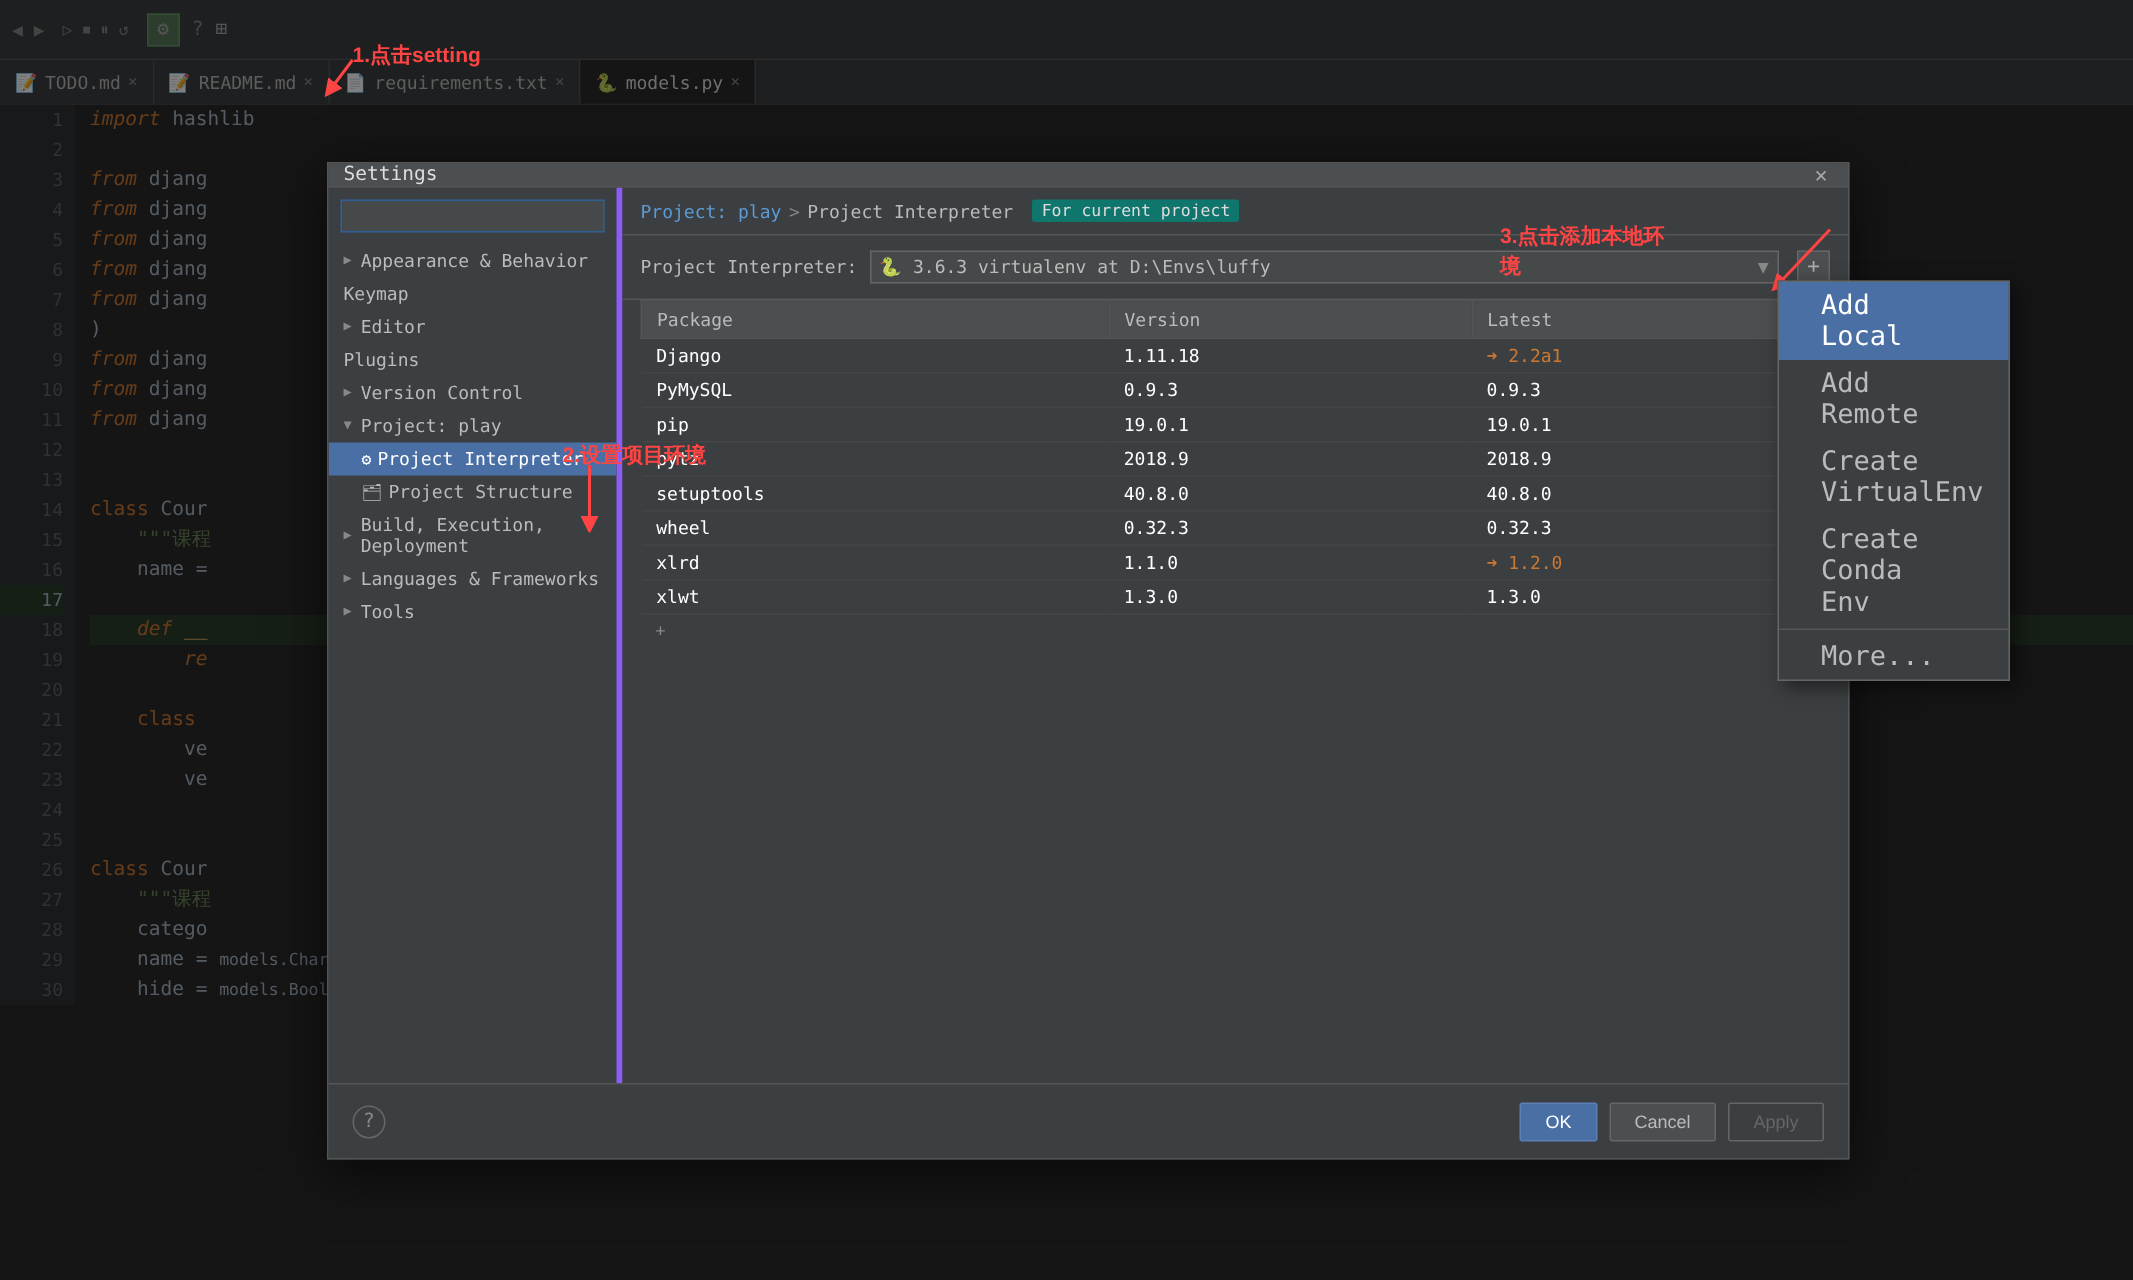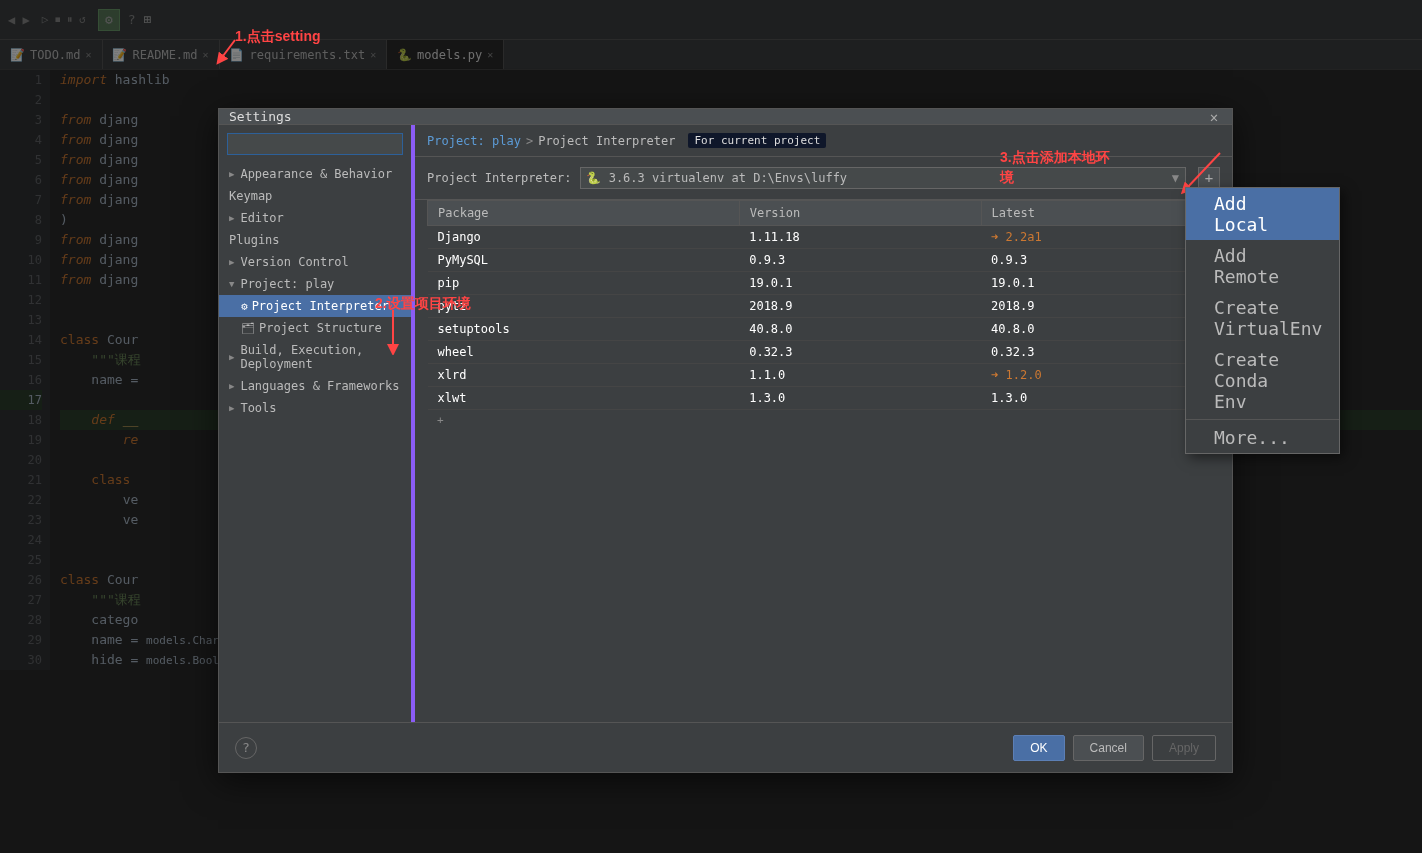--- a/index.html
+++ b/index.html
@@ -537,21 +537,21 @@
         <span>Tools</span>
       </div>
     </div>
 
     <div class="settings-main">
 
       <div class="breadcrumb-bar">
         <span class="breadcrumb-link">Project: play</span>
         <span class="breadcrumb-sep">&gt;</span>
         <span>Project Interpreter</span>
-        <span style="margin-left:8px; background:#0f172a; color:#ddd; font-size:11px; padding:1px 6px; border-radius:2px;">For current project</span>
+        <span style="margin-left:8px; background:#0f766e; color:#ddd; font-size:11px; padding:1px 6px; border-radius:2px;">For current project</span>
       </div>
 
       <div class="interpreter-row">
         <span class="interpreter-label">Project Interpreter:</span>
         <div class="interpreter-select" style="flex:1; max-width:680px;">
           <span>🐍 3.6.3 virtualenv at D:\Envs\luffy</span>
           <span class="interpreter-dropdown-arrow">▼</span>
         </div>
         <div style="width:22px; height:22px; background:#4b4f52; border:1px solid #666; display:flex; align-items:center; justify-content:center; cursor:pointer; margin-left:4px;">
           <span style="color:#aaa; font-size:14px;">+</span>

